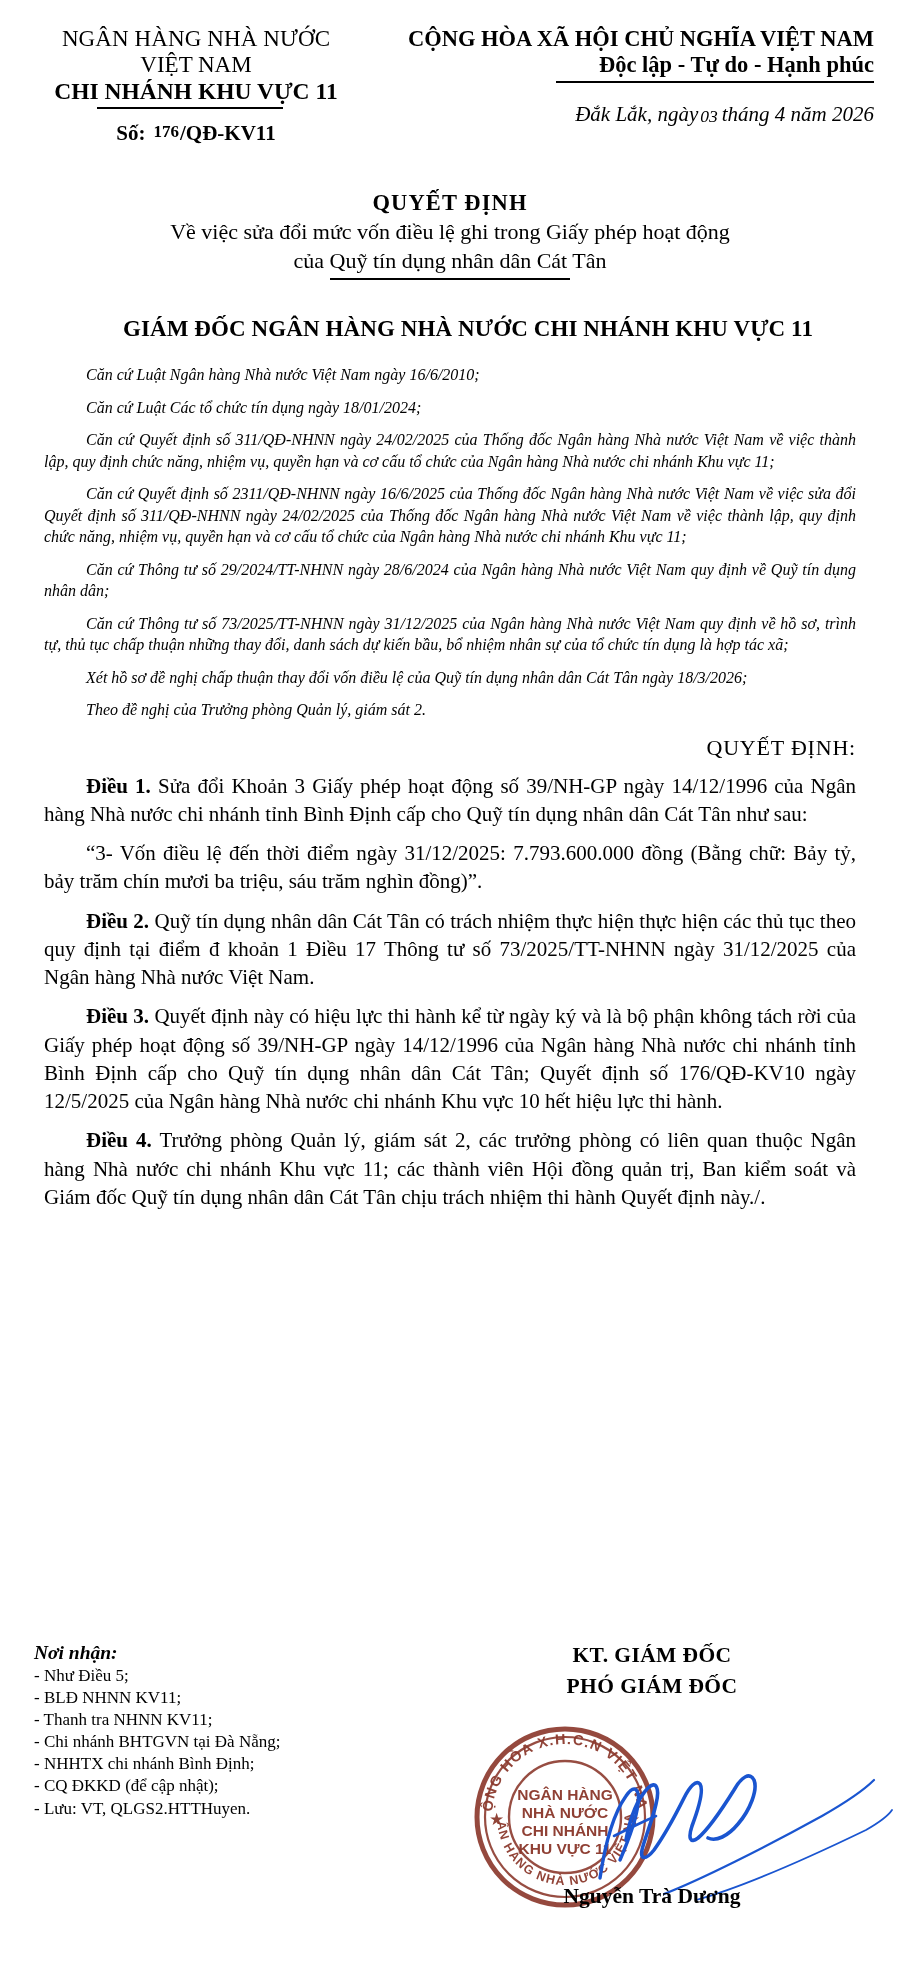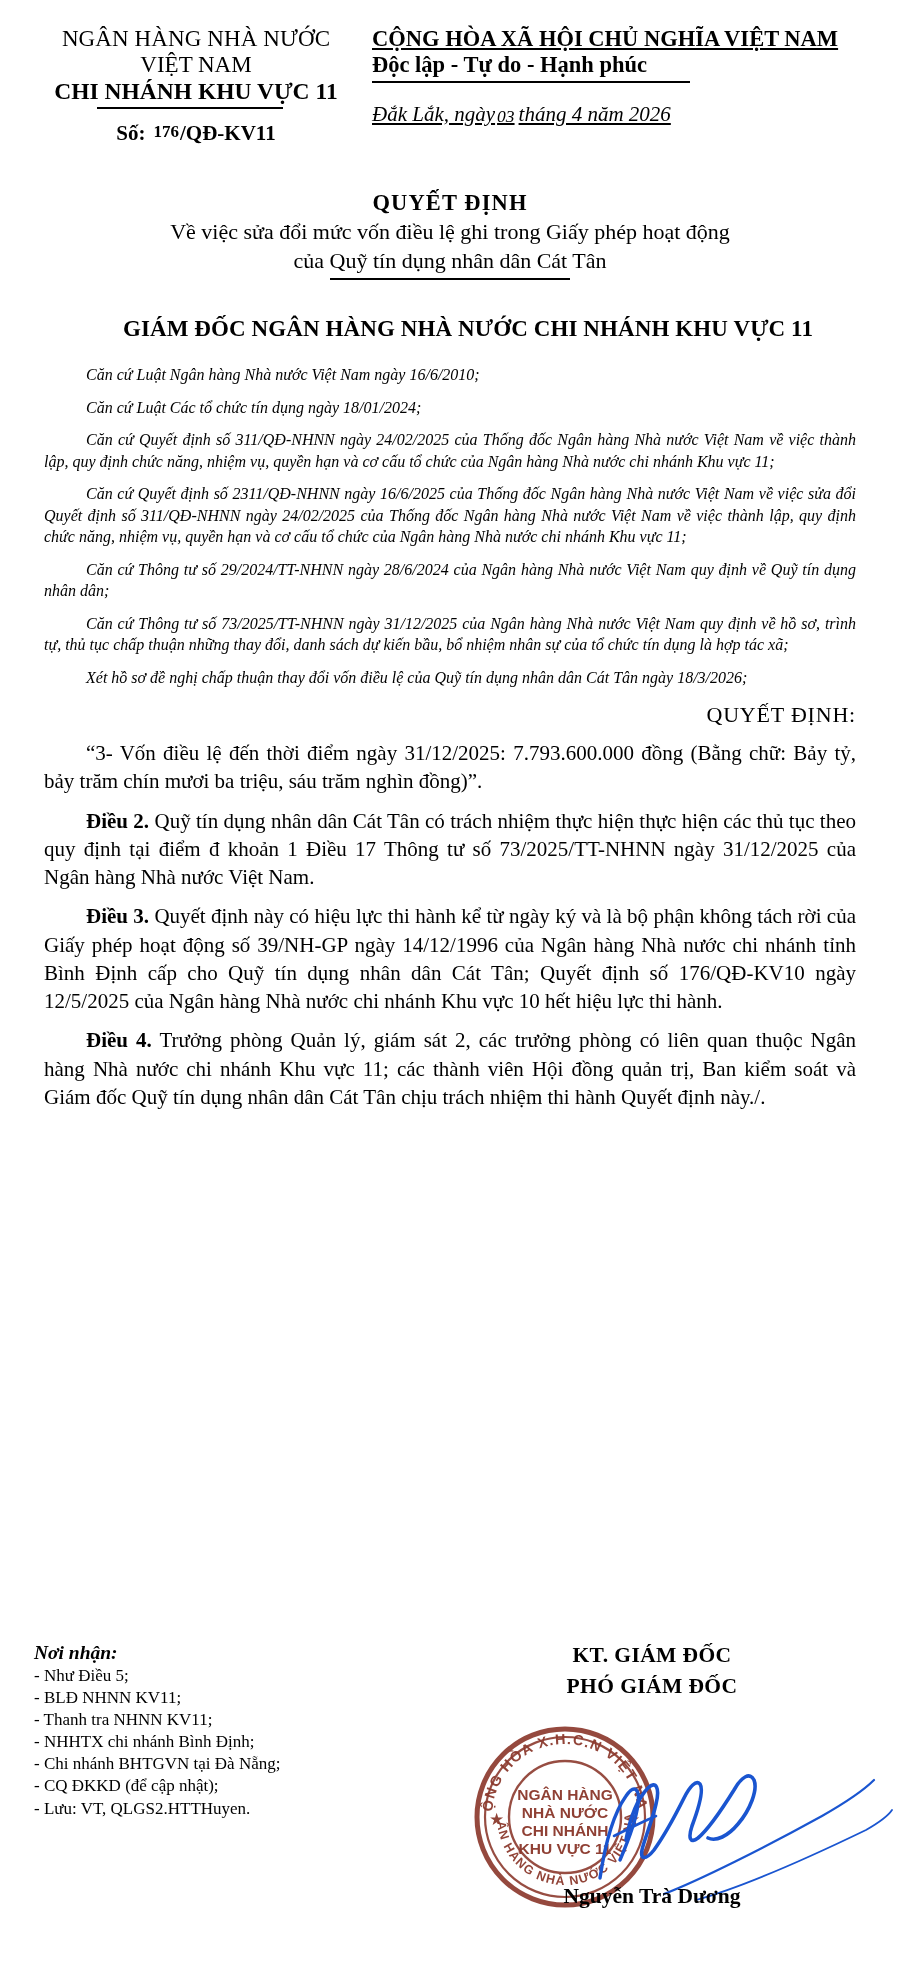--- a/index.html
+++ b/index.html
@@ -32,23 +32,22 @@
     padding: 26px 26px 0 26px;
     box-sizing: border-box;
   }
   .hdr-left {
     width: 340px;
     text-align: center;
     flex: 0 0 340px;
   }
   .hdr-right {
     flex: 1 1 auto;
-    text-align: left;
+    text-align: right;
     padding-left: 6px;
-    text-decoration: underline;
   }
   .org-line1 {
     font-size: 23px;
     letter-spacing: 0.1px;
     line-height: 1.12;
     white-space: nowrap;
   }
   .org-line2 {
     font-size: 23px;
     line-height: 1.12;
@@ -301,42 +300,44 @@
 
   <div class="body-area">
 
     <p class="preamble">Căn cứ Luật Ngân hàng Nhà nước Việt Nam ngày 16/6/2010;</p>
     <p class="preamble">Căn cứ Luật Các tổ chức tín dụng ngày 18/01/2024;</p>
     <p class="preamble">Căn cứ Quyết định số 311/QĐ-NHNN ngày 24/02/2025 của Thống đốc Ngân hàng Nhà nước Việt Nam về việc thành lập, quy định chức năng, nhiệm vụ, quyền hạn và cơ cấu tổ chức của Ngân hàng Nhà nước chi nhánh Khu vực 11;</p>
     <p class="preamble">Căn cứ Quyết định số 2311/QĐ-NHNN ngày 16/6/2025 của Thống đốc Ngân hàng Nhà nước Việt Nam về việc sửa đổi Quyết định số 311/QĐ-NHNN ngày 24/02/2025 của Thống đốc Ngân hàng Nhà nước Việt Nam về việc thành lập, quy định chức năng, nhiệm vụ, quyền hạn và cơ cấu tổ chức của Ngân hàng Nhà nước chi nhánh Khu vực 11;</p>
     <p class="preamble">Căn cứ Thông tư số 29/2024/TT-NHNN ngày 28/6/2024 của Ngân hàng Nhà nước Việt Nam quy định về Quỹ tín dụng nhân dân;</p>
     <p class="preamble">Căn cứ Thông tư số 73/2025/TT-NHNN ngày 31/12/2025 của Ngân hàng Nhà nước Việt Nam quy định về hồ sơ, trình tự, thủ tục chấp thuận những thay đổi, danh sách dự kiến bầu, bổ nhiệm nhân sự của tổ chức tín dụng là hợp tác xã;</p>
     <p class="preamble">Xét hồ sơ đề nghị chấp thuận thay đổi vốn điều lệ của Quỹ tín dụng nhân dân Cát Tân ngày 18/3/2026;</p>
+    <p class="preamble">Theo đề nghị của Trưởng phòng Quản lý, giám sát 2.</p>
 
     <div class="quyetdinh-head">QUYẾT ĐỊNH:</div>
 
+    <p class="article"><b>Điều 1.</b><span> Sửa đổi Khoản 3 Giấy phép hoạt động số 39/NH-GP ngày 14/12/1996 của Ngân hàng Nhà nước chi nhánh tỉnh Bình Định cấp cho Quỹ tín dụng nhân dân Cát Tân như sau:</span></p>
 
     <p class="quote">“3- Vốn điều lệ đến thời điểm ngày 31/12/2025: 7.793.600.000 đồng (Bằng chữ: Bảy tỷ, bảy trăm chín mươi ba triệu, sáu trăm nghìn đồng)”.</p>
 
     <p class="article"><b>Điều 2.</b><span> Quỹ tín dụng nhân dân Cát Tân có trách nhiệm thực hiện thực hiện các thủ tục theo quy định tại điểm đ khoản 1 Điều 17 Thông tư số 73/2025/TT-NHNN ngày 31/12/2025 của Ngân hàng Nhà nước Việt Nam.</span></p>
 
     <p class="article"><b>Điều 3.</b><span> Quyết định này có hiệu lực thi hành kể từ ngày ký và là bộ phận không tách rời của Giấy phép hoạt động số 39/NH-GP ngày 14/12/1996 của Ngân hàng Nhà nước chi nhánh tỉnh Bình Định cấp cho Quỹ tín dụng nhân dân Cát Tân; Quyết định số 176/QĐ-KV10 ngày 12/5/2025 của Ngân hàng Nhà nước chi nhánh Khu vực 10 hết hiệu lực thi hành.</span></p>
 
     <p class="article"><b>Điều 4.</b><span> Trưởng phòng Quản lý, giám sát 2, các trưởng phòng có liên quan thuộc Ngân hàng Nhà nước chi nhánh Khu vực 11; các thành viên Hội đồng quản trị, Ban kiểm soát và Giám đốc Quỹ tín dụng nhân dân Cát Tân chịu trách nhiệm thi hành Quyết định này./.</span></p>
   </div>
 
   <div class="footer">
 
     <div class="recipients">
       <div class="rcp-title">Nơi nhận:</div>
       <div class="rcp-item">- Như Điều 5;</div>
       <div class="rcp-item">- BLĐ NHNN KV11;</div>
       <div class="rcp-item">- Thanh tra NHNN KV11;</div>
+      <div class="rcp-item">- Chi nhánh BHTGVN tại Đà Nẵng;</div>
       <div class="rcp-item">- NHHTX chi nhánh Bình Định;</div>
-      <div class="rcp-item">- Chi nhánh BHTGVN tại Đà Nẵng;</div>
       <div class="rcp-item">- CQ ĐKKD (để cập nhật);</div>
       <div class="rcp-item">- Lưu: VT, QLGS2.HTTHuyen.</div>
     </div>
 
     <div class="sign-block">
       <div class="sign-l1">KT. GIÁM ĐỐC</div>
       <div class="sign-l2">PHÓ GIÁM ĐỐC</div>
 
       <div class="stamp-wrap">
         <svg width="190" height="190" viewBox="0 0 190 190">

